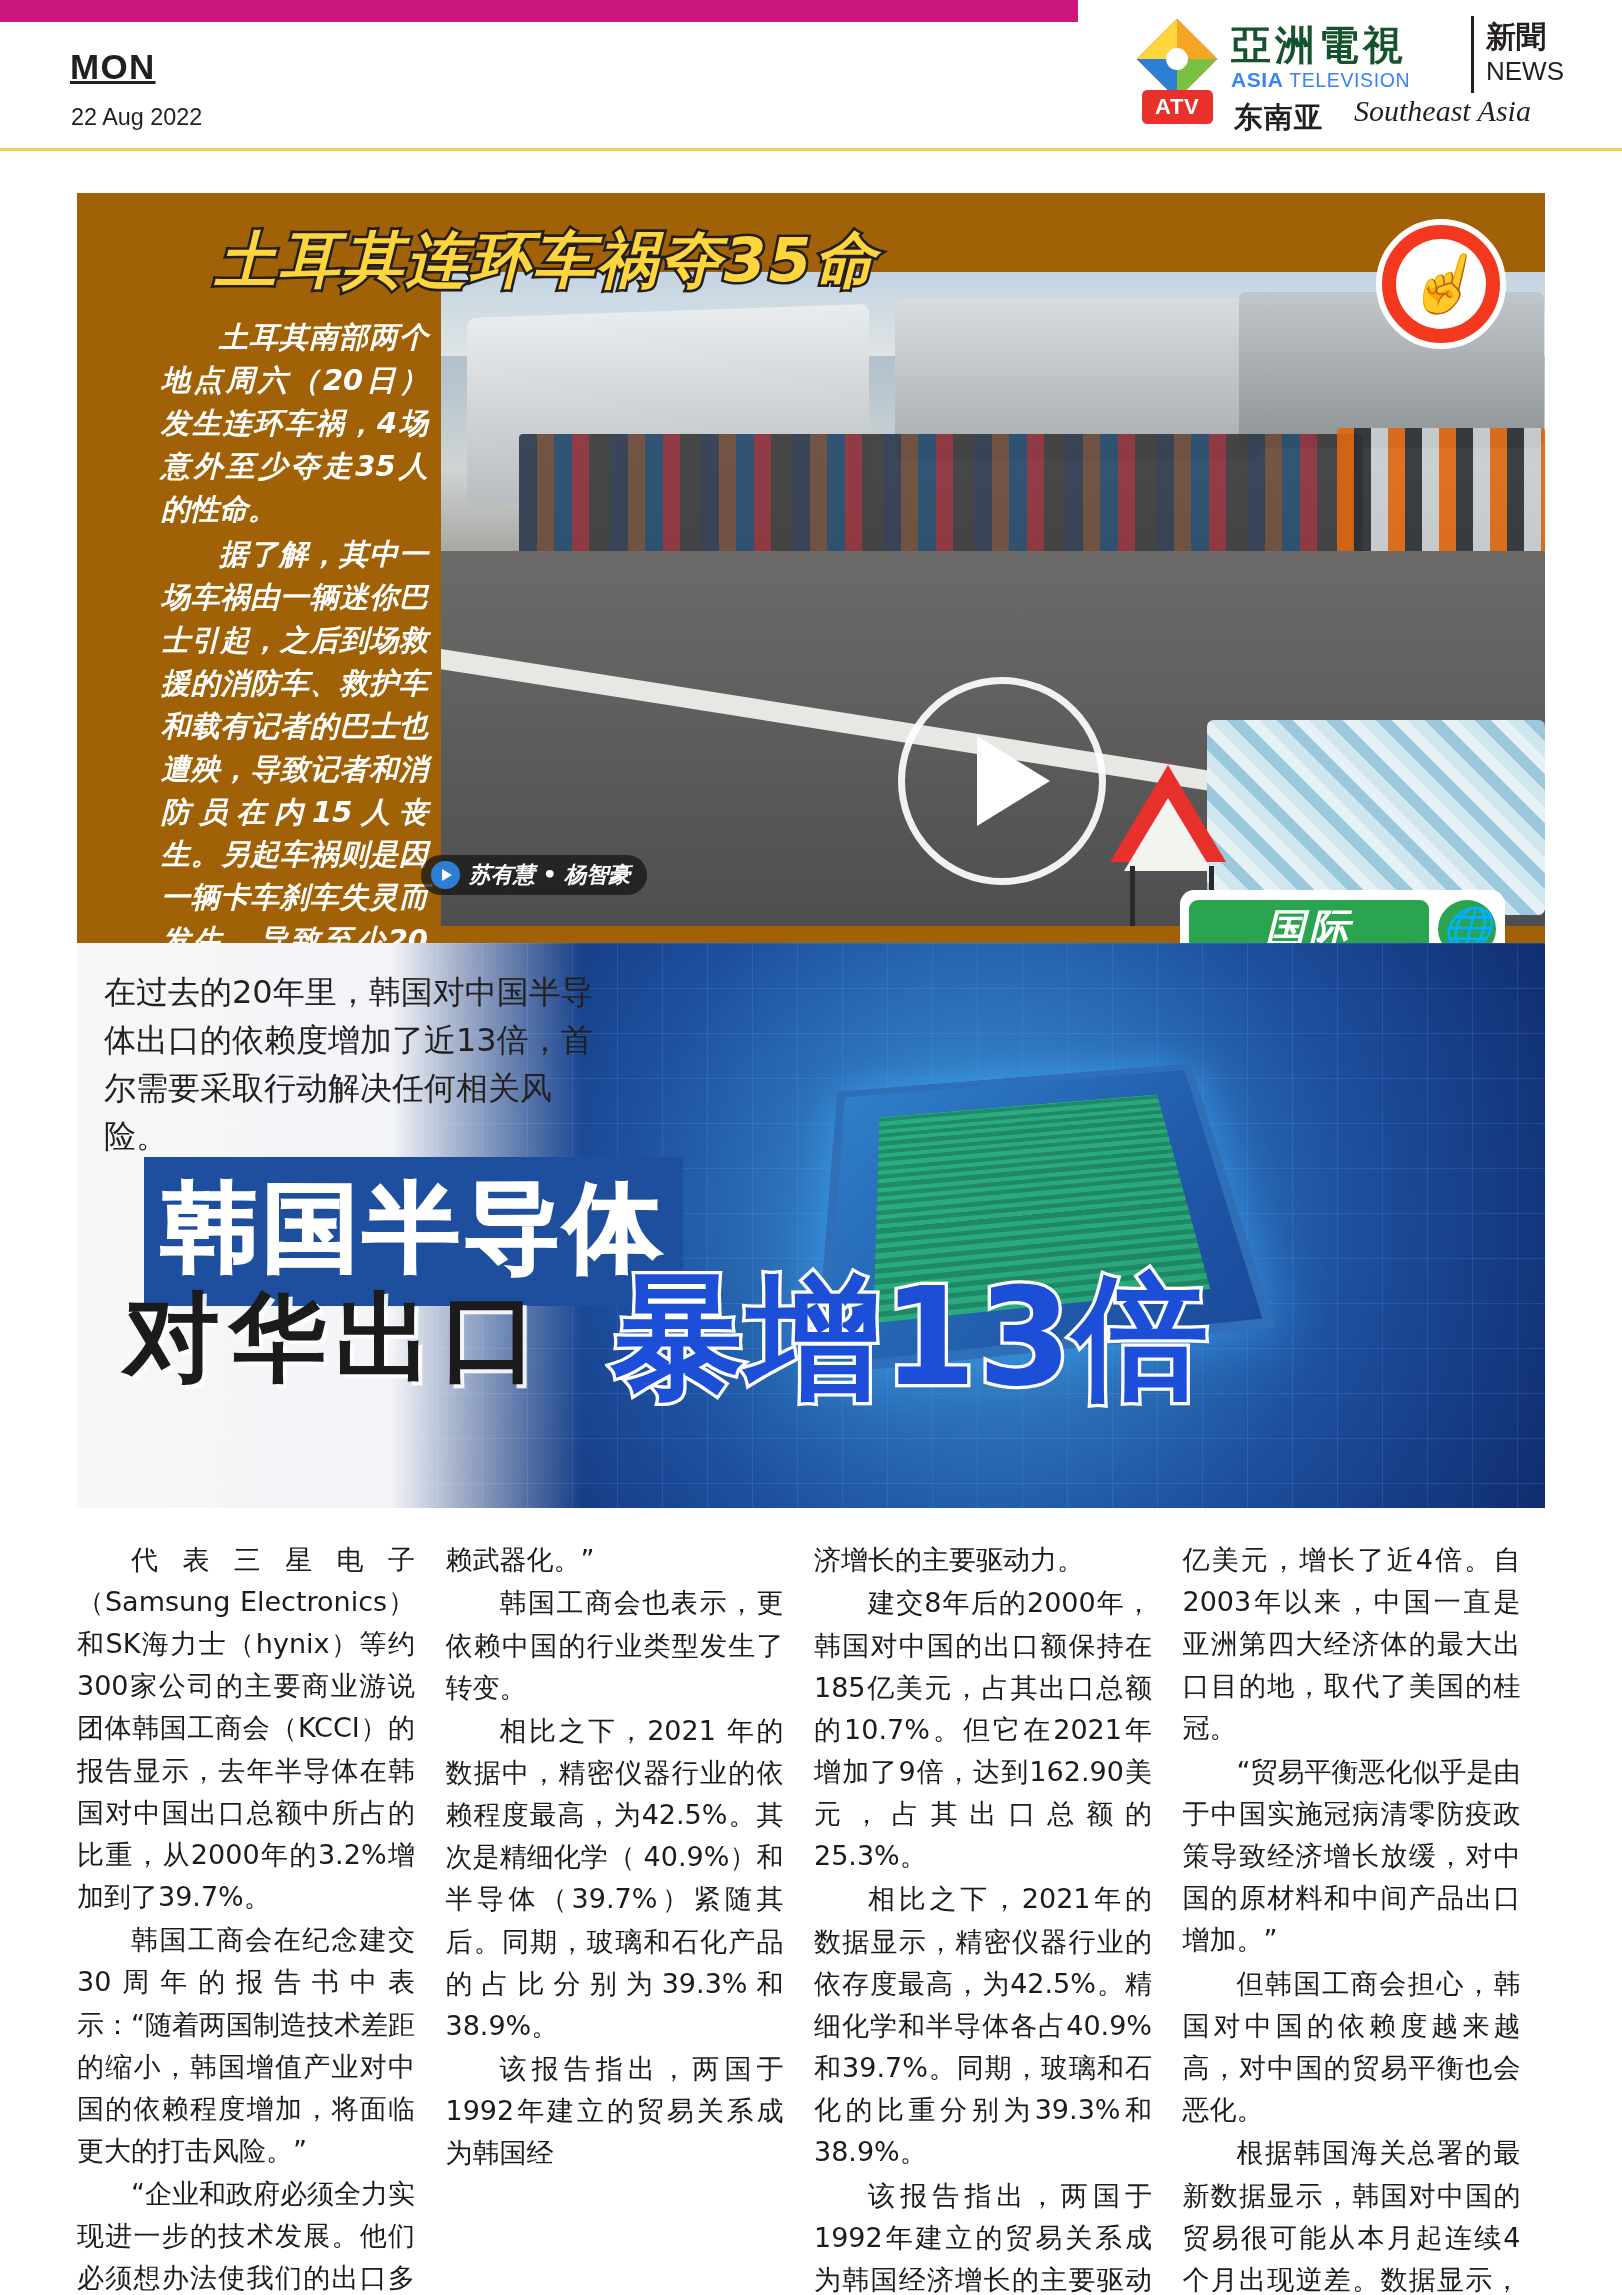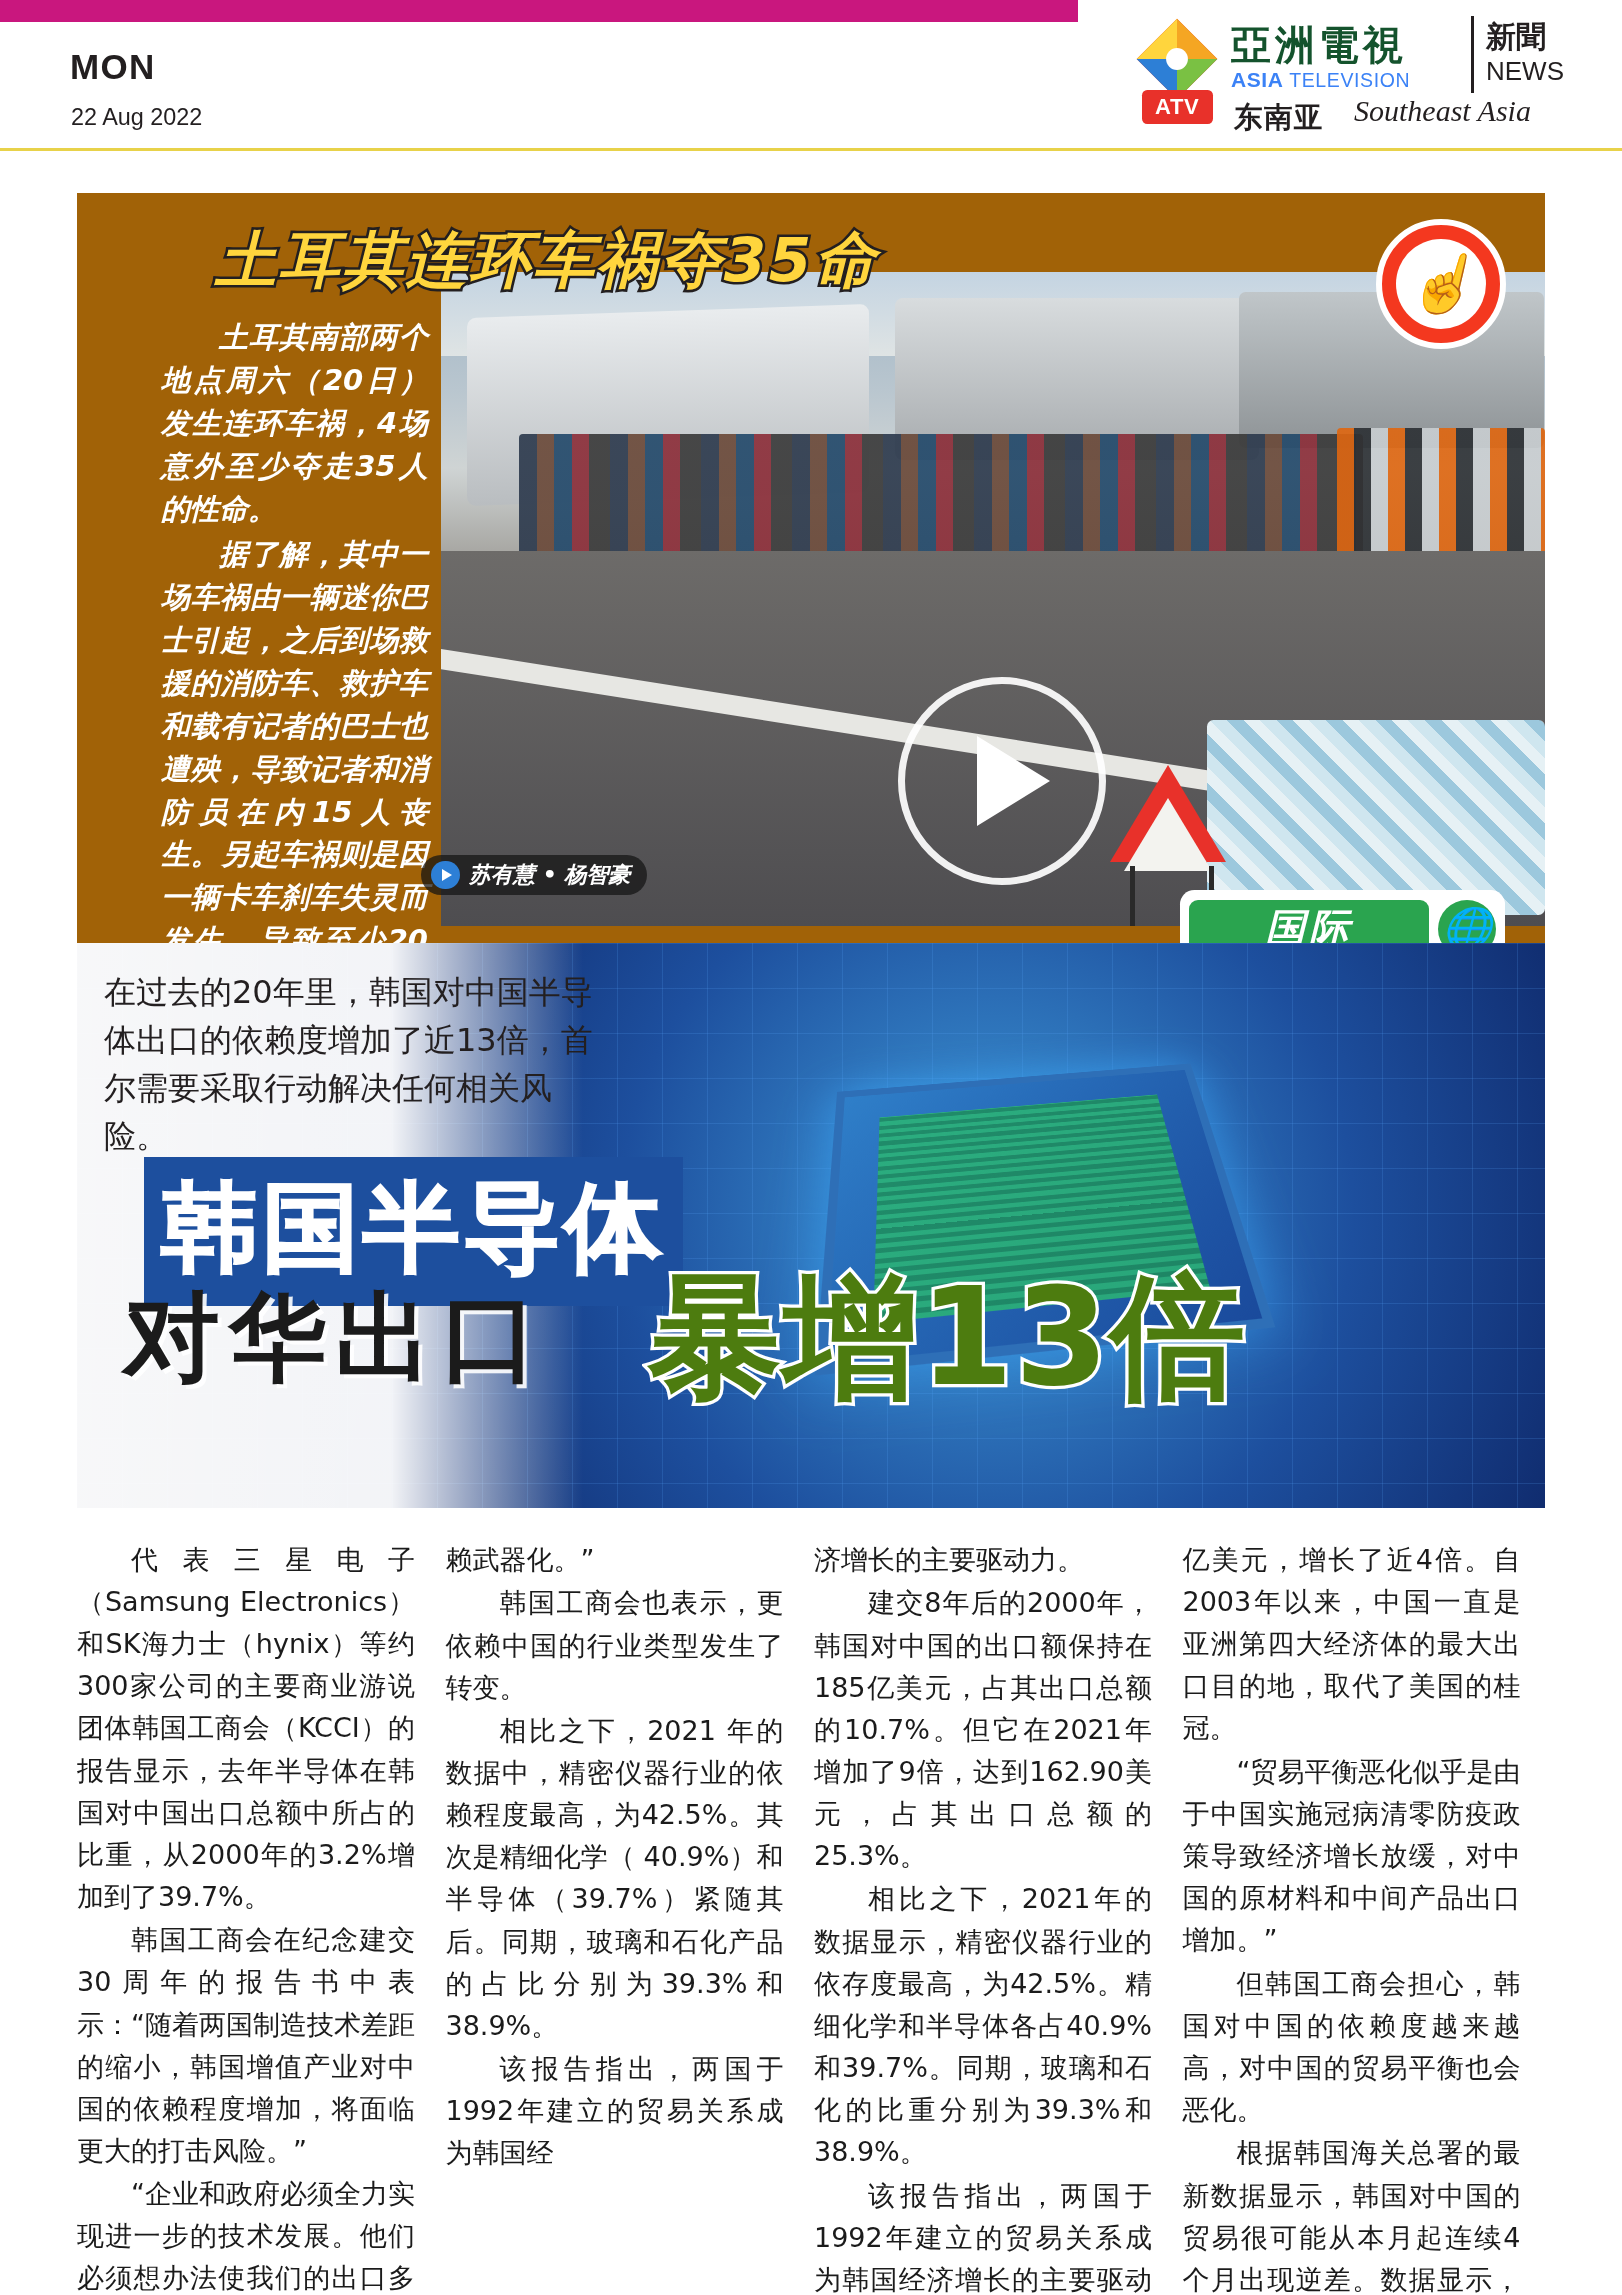--- a/index.html
+++ b/index.html
@@ -38,20 +38,21 @@
     width: 1623px; height: 3.2px;
     background: #e8d24a;
   }
   .day-label {
     position: absolute;
     left: 70px; top: 47px;
     font-size: 35px;
     font-weight: bold;
     letter-spacing: 1.3px;
     color: #231f20;
+    text-decoration: underline;
   }
   .date-label {
     position: absolute;
     left: 71px; top: 104px;
     font-size: 23.4px;
     color: #231f20;
   }
 
   
   .logo-wrap {
@@ -322,24 +323,24 @@
   }
   .s2-head2 {
     position:absolute; left: 123px; top: 331px;
     font-size: 97px; font-weight: bold;
     font-family:"DejaVu Sans", sans-serif;
     color:#1b1b1b;
     letter-spacing: 9px;
     text-shadow: 3.9px 3.9px 0 rgba(255,255,255,.9);
   }
   .s2-head3 {
-    position:absolute; left: 647px; top: 305px;
+    position:absolute; left: 610px; top: 305px;
     font-size: 135px; font-weight: bold;
     font-family:"DejaVu Sans", sans-serif;
-    color:#4d7c0f;
+    color:#1d4ed8;
     letter-spacing: 1.3px;
     -webkit-text-stroke: 6.5px #ffffff;
     paint-order: stroke fill;
   }
 
   
   .article {
     position:absolute;
     left: 77px; top: 1539px;
     width: 1468px;

